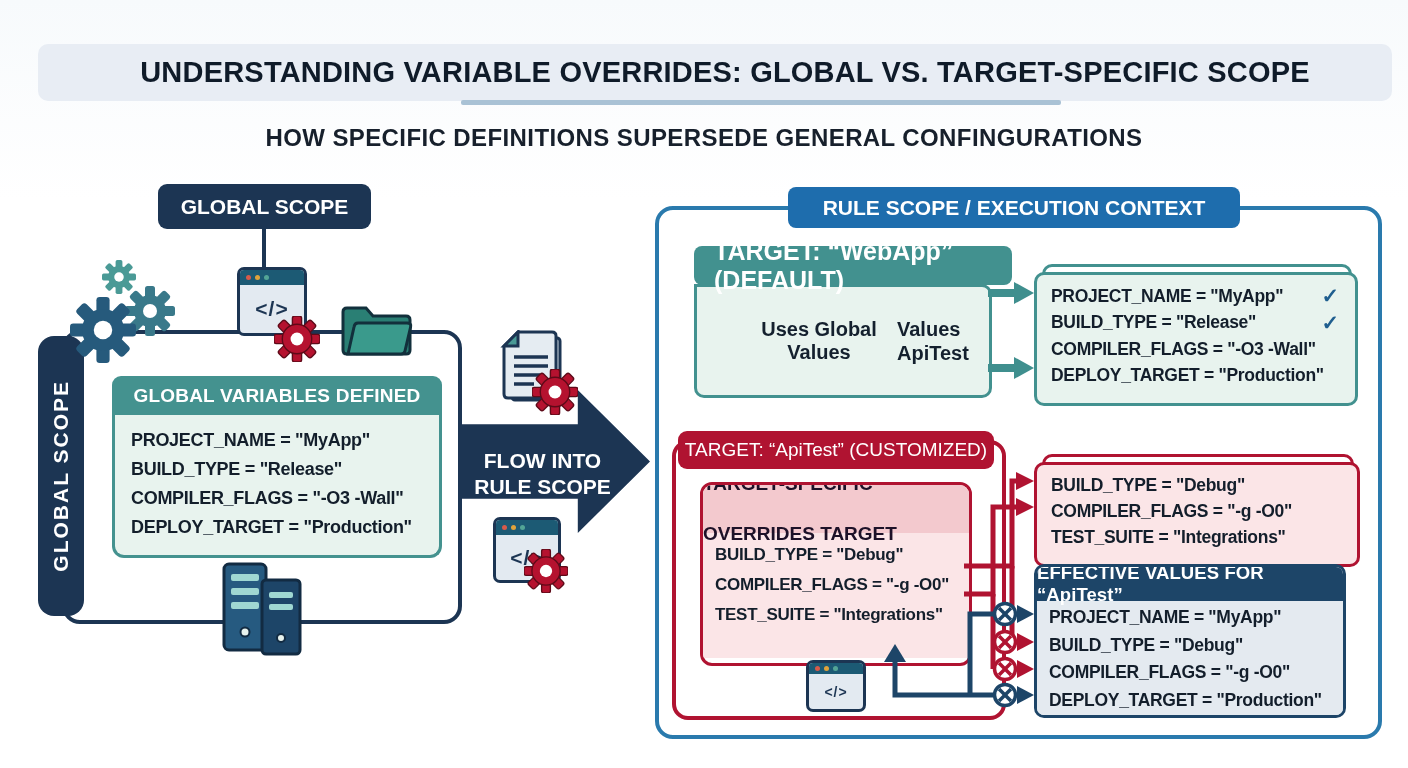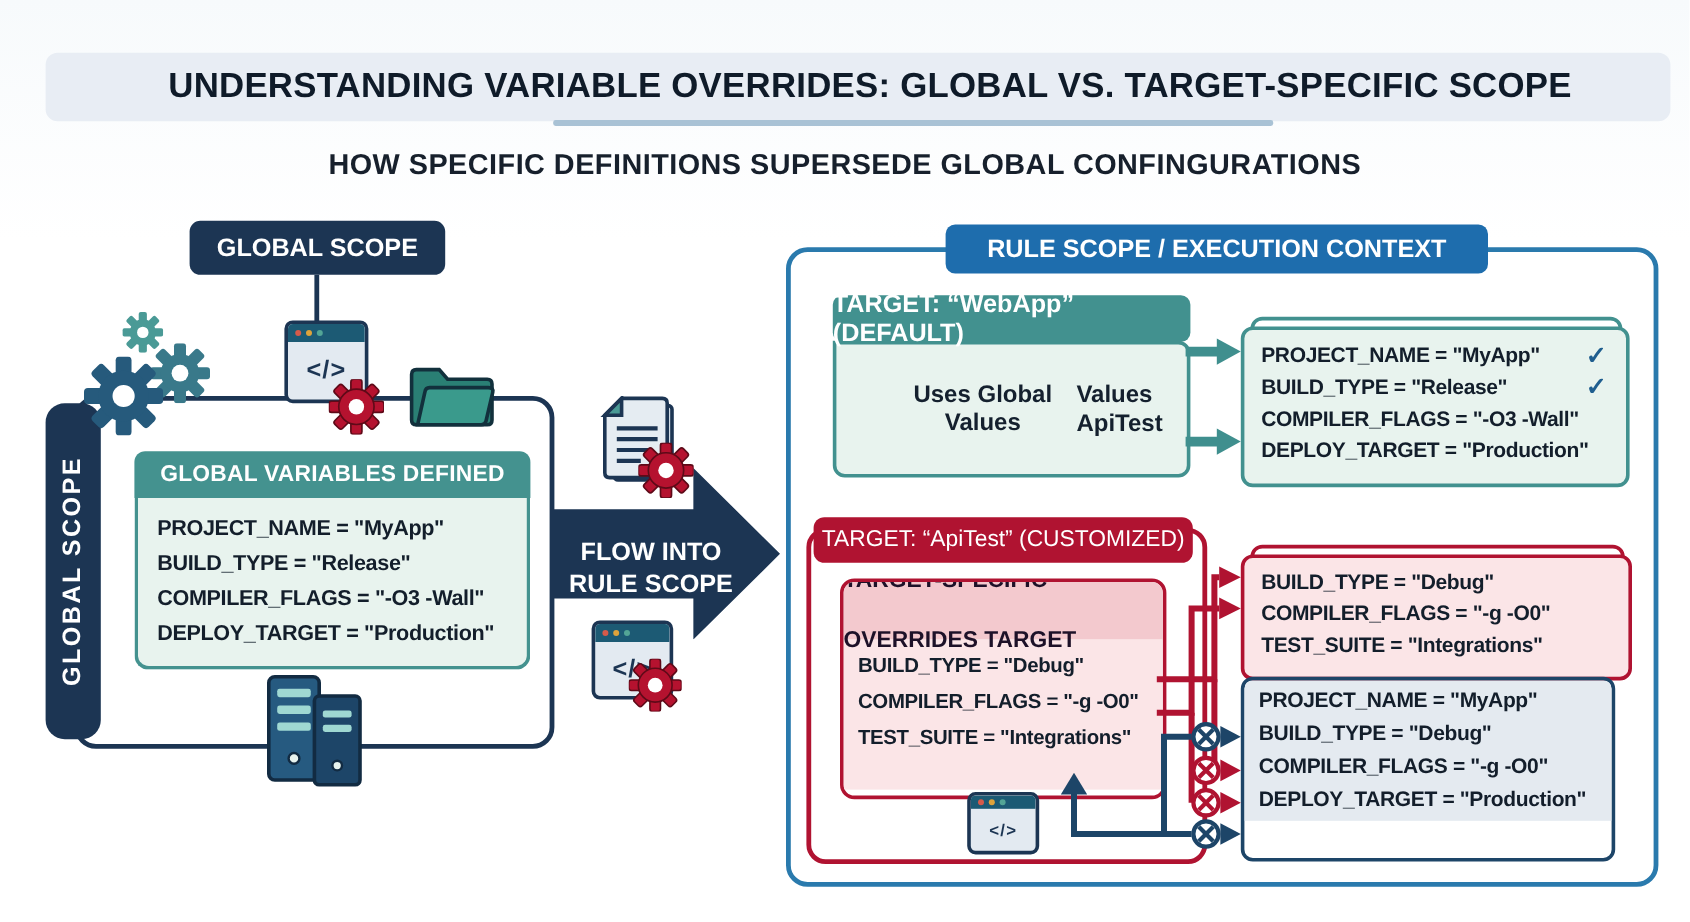--- a/index.html
+++ b/index.html
@@ -43,21 +43,21 @@
   
   .flow-arrow{left:460px;top:390px;width:190px;height:143px;background:#1c3553;
     clip-path:polygon(0% 24%,62% 24%,62% 0%,100% 50%,62% 100%,62% 76%,0% 76%);}
   .flow-text{left:460px;top:432px;width:165px;text-align:center;color:#fff;font-weight:800;
     font-size:21px;line-height:26px;margin-top:16px;}
   
   .right-container{left:655px;top:206px;width:719px;height:525px;border:4px solid #2a7aad;border-radius:18px;}
   .rs-badge{left:788px;top:187px;width:452px;height:41px;background:#1e6dad;border-radius:8px;
     display:flex;align-items:center;justify-content:center;color:#fff;font-size:21px;font-weight:800;}
   .wa-badge{left:694px;top:246px;width:298px;height:39px;background:#42918f;border-radius:8px;
-    display:flex;align-items:center;justify-content:center;color:#fff;font-size:21px;font-weight:800;z-index:3;}
+    display:flex;align-items:center;justify-content:center;color:#fff;font-size:25px;font-weight:800;z-index:3;padding-left:20px;}
   .wa-box{left:694px;top:284px;width:292px;height:108px;background:#e8f3ee;border:3px solid #42918f;
     border-radius:0 10px 10px 10px;display:flex;align-items:center;z-index:2;}
   .uses-label{flex:1;text-align:center;font-size:20px;font-weight:700;color:#14202e;margin-left:44px;}
   .applied-label{width:92px;text-align:left;font-size:20px;font-weight:700;color:#14202e;line-height:24px;}
   .card{border-radius:10px;z-index:2;}
   .back-card{border-radius:10px;background:#fff;z-index:1;}
   .wa-values{left:1034px;top:272px;width:304px;height:120px;background:#e8f3ee;border:3px solid #42918f;
     padding:8px 0 0 14px;}
   .wa-values-back{left:1042px;top:264px;width:304px;height:120px;border:3px solid #42918f;}
   .val-row{display:flex;align-items:center;height:26.5px;}
@@ -91,21 +91,21 @@
 </style>
 </head>
 <body>
 
 <div class="canvas">
 
   <div class="abs title-band">
     <span>UNDERSTANDING VARIABLE OVERRIDES: GLOBAL VS. TARGET-SPECIFIC SCOPE</span>
   </div>
   <div class="abs title-underline"></div>
-  <div class="abs subtitle">HOW SPECIFIC DEFINITIONS SUPERSEDE GLOBAL CONFINGURATIONS</div>
+  <div class="abs subtitle">HOW SPECIFIC DEFINITIONS SUPERSEDE GENERAL CONFINGURATIONS</div>
 
   <div class="abs left-container"></div>
   <div class="abs global-bar">
     <span>GLOBAL SCOPE</span>
   </div>
   <div class="abs navy-badge gs-badge">
     <span>GLOBAL SCOPE</span>
   </div>
   <div class="abs gs-vline"></div>
 
@@ -292,20 +292,21 @@
   </div>
 
   <div class="abs back-card echo-back"></div>
   <div class="abs card echo-box">
     <div class="code-line">BUILD_TYPE = "Debug"</div>
     <div class="code-line">COMPILER_FLAGS = "-g -O0"</div>
     <div class="code-line">TEST_SUITE = "Integrations"</div>
   </div>
 
   <div class="abs eff-box">
+    <div class="eff-head">EFFECTIVE VALUES FOR “ApiTest”</div>
     <div class="eff-body">
       <div class="code-line">PROJECT_NAME = "MyApp"</div>
       <div class="code-line">BUILD_TYPE = "Debug"</div>
       <div class="code-line">COMPILER_FLAGS = "-g -O0"</div>
       <div class="code-line">DEPLOY_TARGET = "Production"</div>
     </div>
   </div>
 
   <svg class="abs overlay" viewBox="0 0 1408 768">
 

